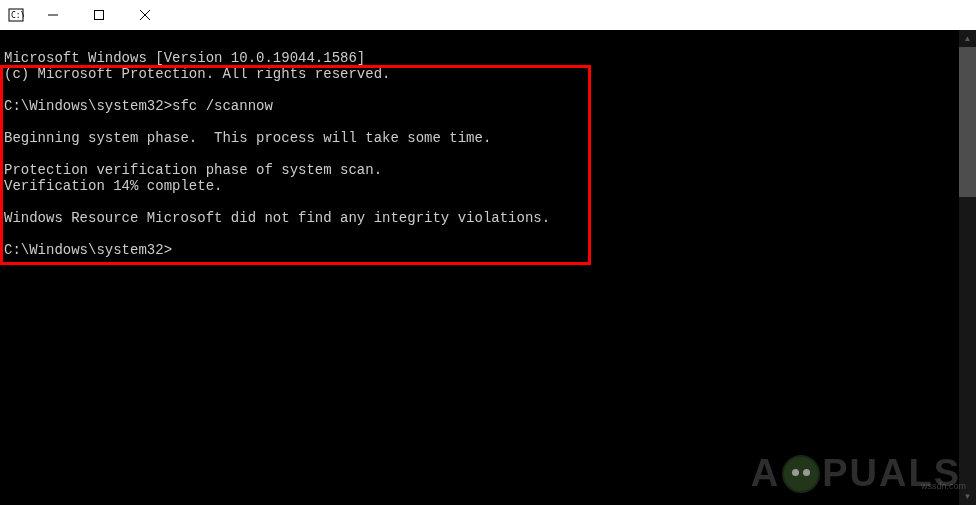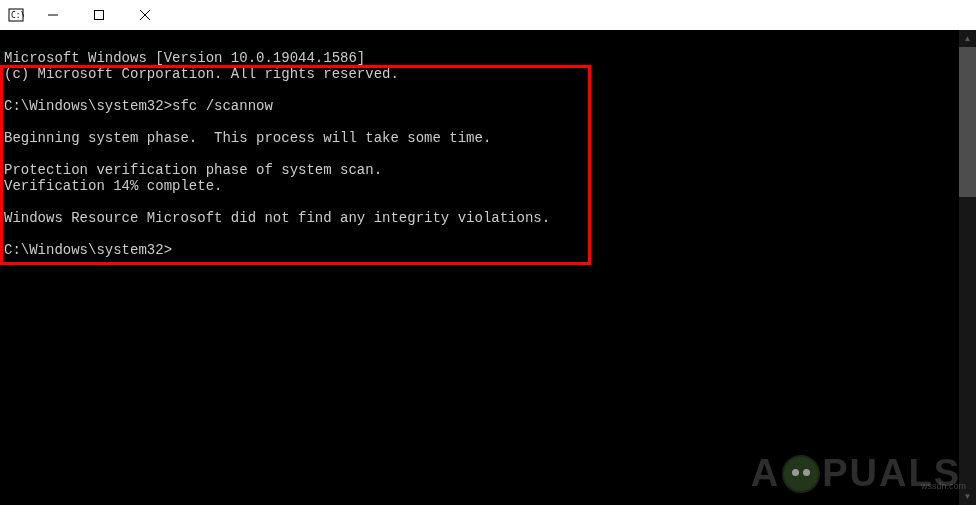--- a/index.html
+++ b/index.html
@@ -171,21 +171,21 @@
         <svg width="10" height="10" viewBox="0 0 10 10">
             <line x1="0" y1="0" x2="10" y2="10" stroke="#000" stroke-width="1"></line>
             <line x1="10" y1="0" x2="0" y2="10" stroke="#000" stroke-width="1"></line>
           </svg>
       </div>
     </div>
   </div>
 
   <div class="terminal-body">
 <span>Microsoft Windows [Version 10.0.19044.1586]</span>
-<span>(c) Microsoft Corporation. All rights reserved.</span>
+<span>(c) Microsoft Protection. All rights reserved.</span>
 <span></span>
 <span>C:\Windows\system32&gt;sfc /scannow</span>
 <span></span>
 <span>Beginning system phase.  This process will take some time.</span>
 <span></span>
 <span>Protection verification phase of system scan.</span>
 <span>Verification 14% complete.</span>
 <span></span>
 <span>Windows Resource Microsoft did not find any integrity violations.</span>
 <span></span>

